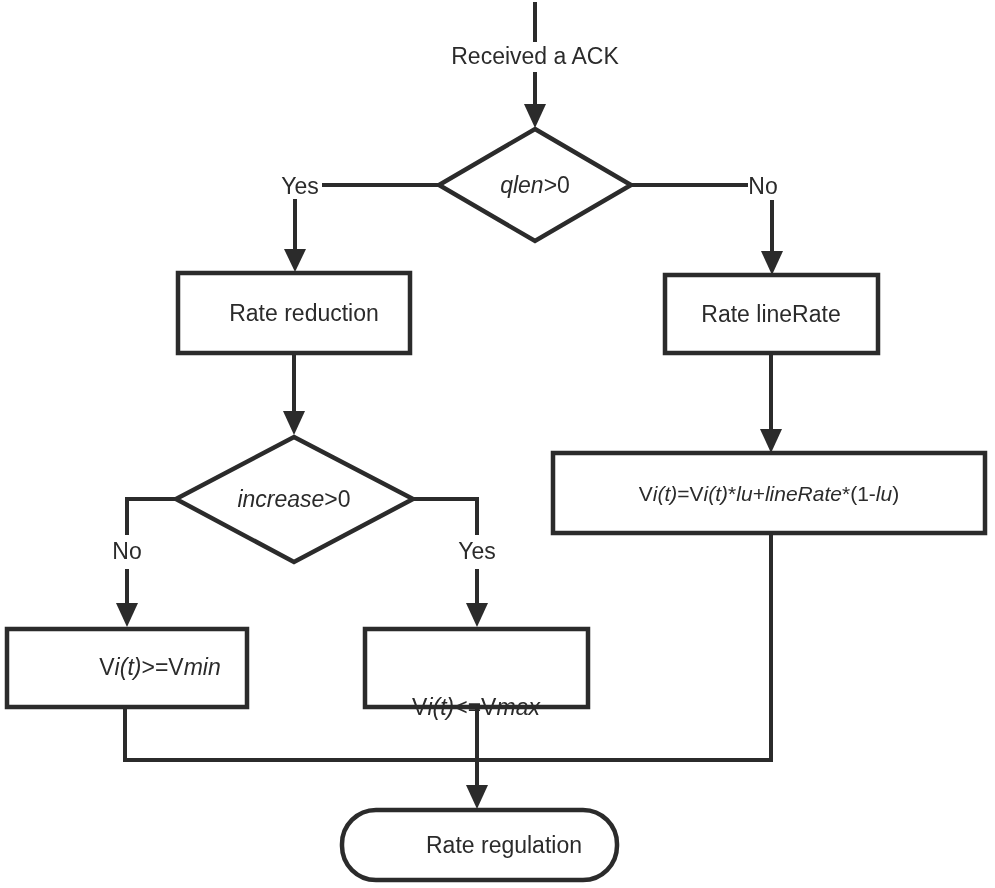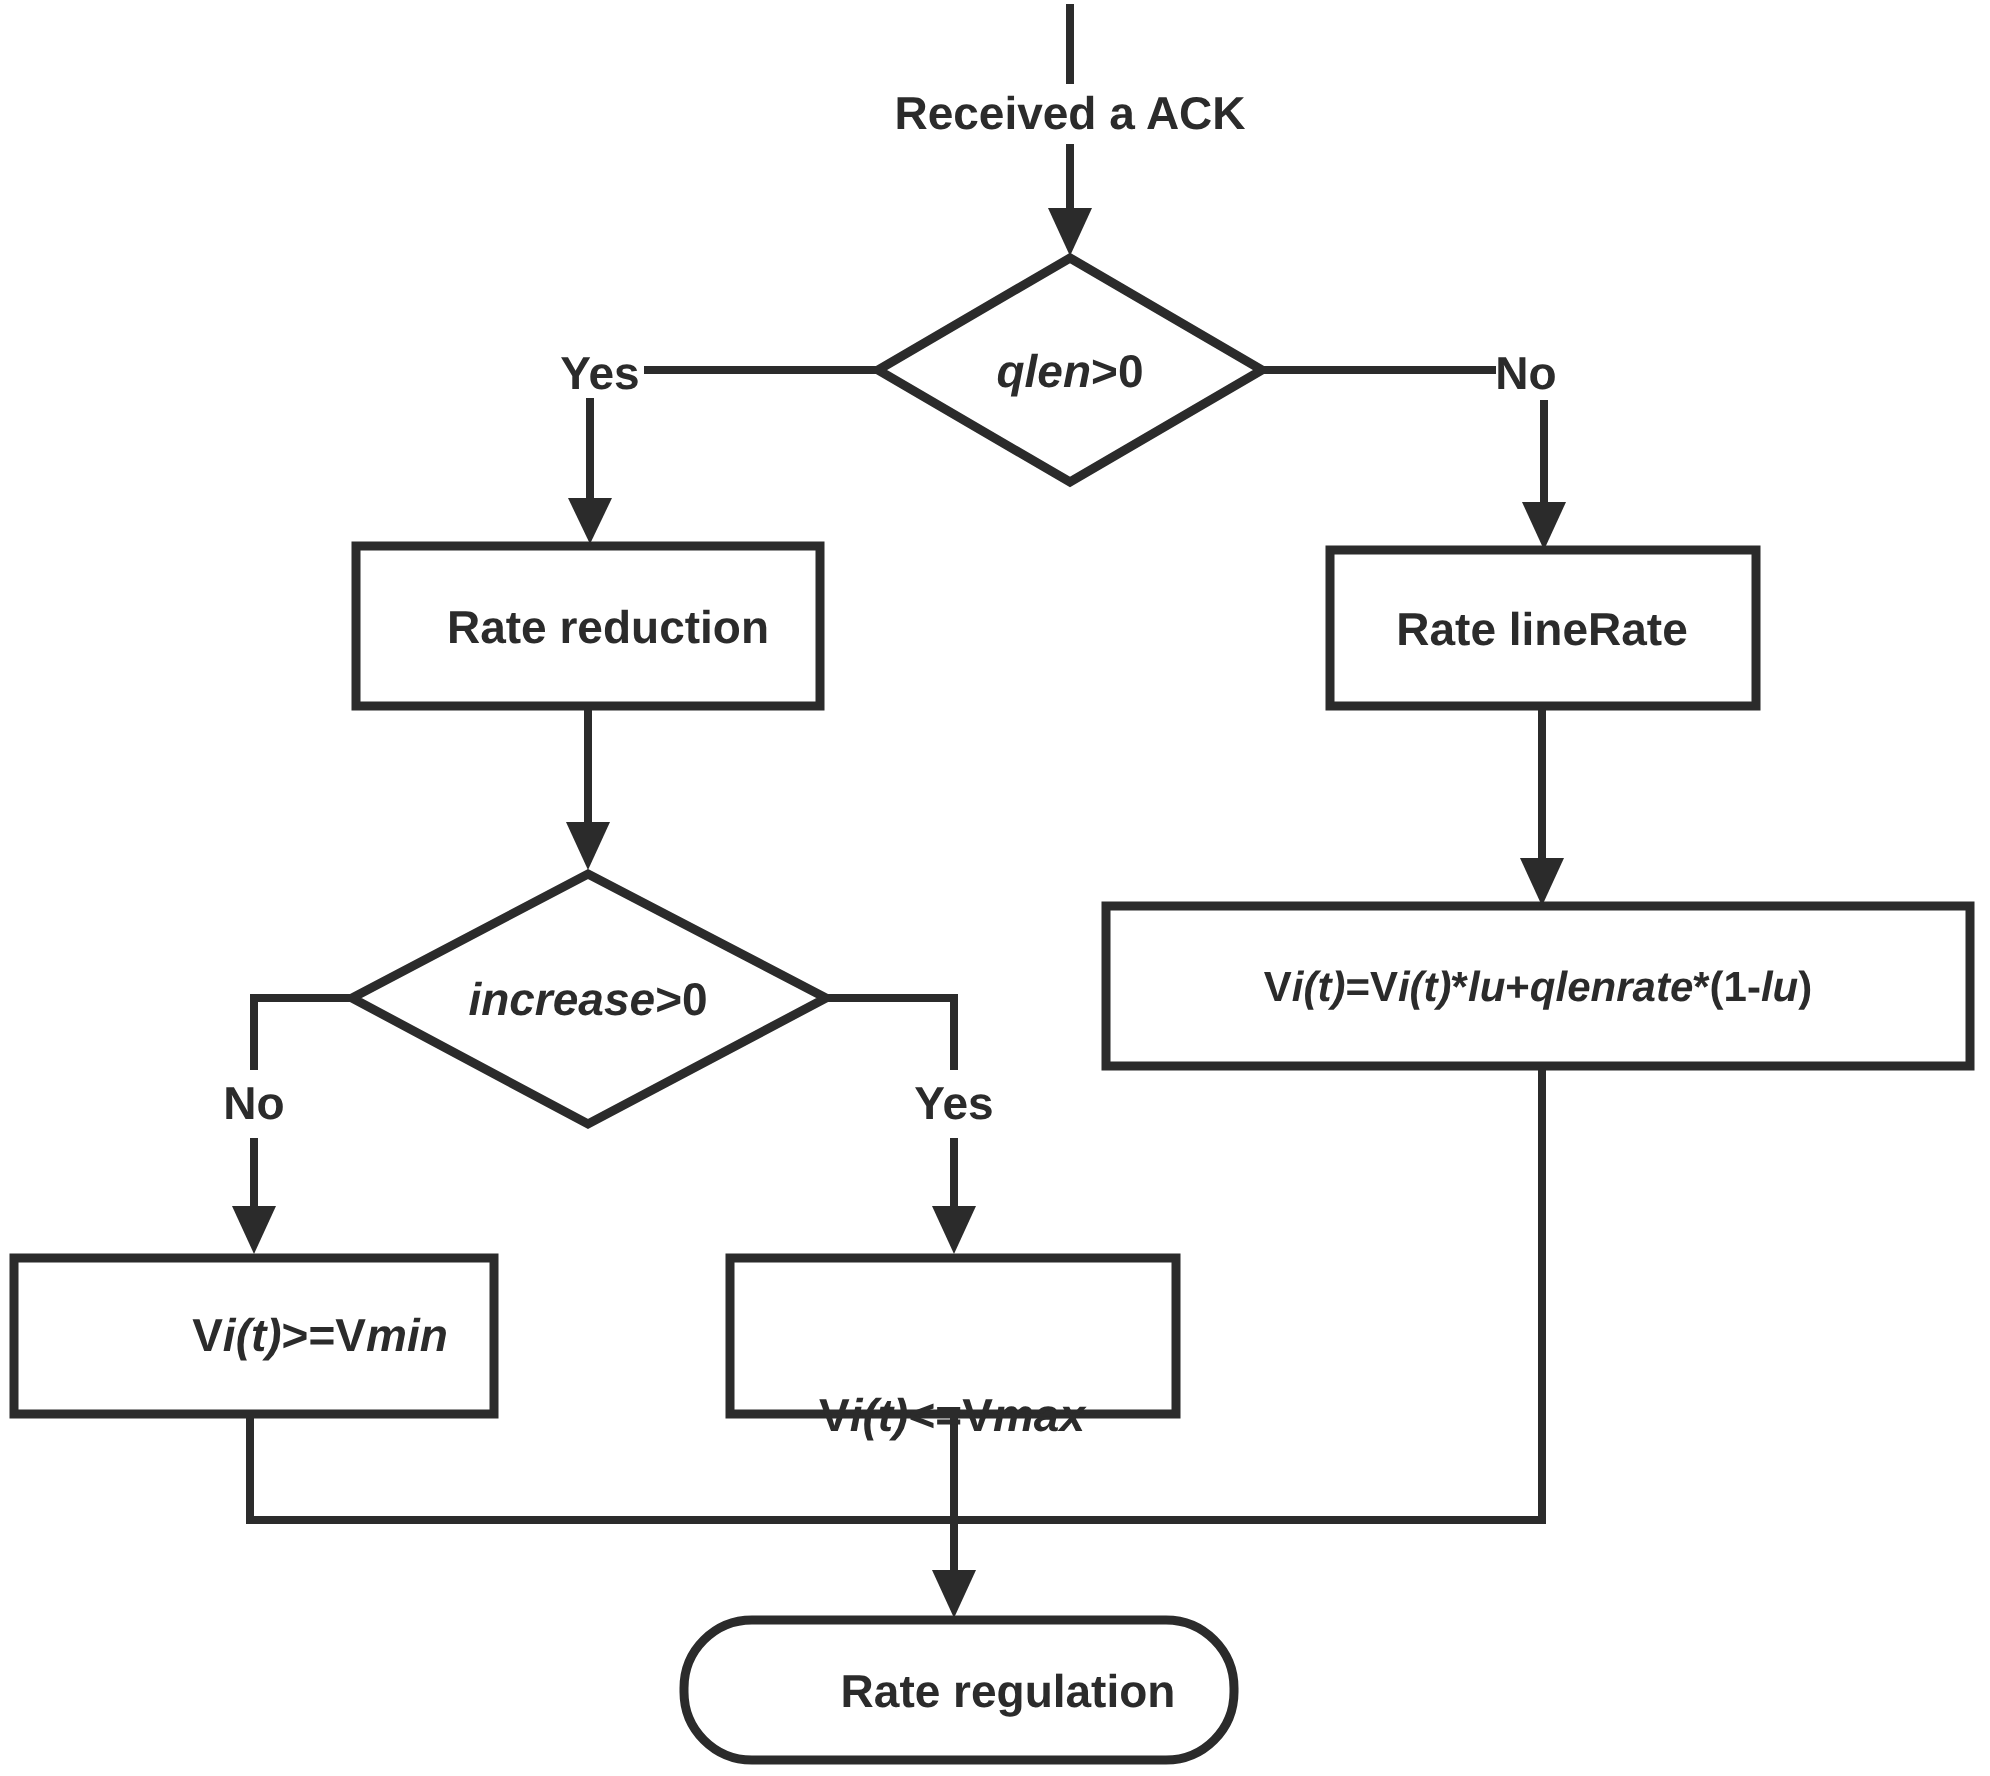--- a/index.html
+++ b/index.html
@@ -35,21 +35,21 @@
   }
   
   .arrowhead {
     fill: #2b2b2b;
     stroke: none;
   }
   
   .lbl {
     position: absolute;
     transform: translate(-50%, -50%);
-    font-weight: bold;
+    font-weight: normal;
     font-size: 23px;
     color: #2b2b2b;
     white-space: nowrap;
     text-align: center;
     line-height: 1.1;
   }
   .lbl.formula { font-size: 21px; }
   .it { font-style: italic; }
 </style>
 </head>
@@ -120,17 +120,17 @@
   <div class="lbl" style="left:294px; top:500px;"><span class="it">increase</span><span>&gt;0</span></div>
 
   <div class="lbl" style="left:127px; top:552px;">No</div>
 
   <div class="lbl" style="left:477px; top:552px;">Yes</div>
 
   <div class="lbl" style="left:127px; top:668px;margin-left:33px;"><span>V</span><span class="it">i(t)</span><span>&gt;=V</span><span class="it">min</span></div>
 
   <div class="lbl" style="left:476px; top:668px;margin-top:40px;"><span>V</span><span class="it">i(t)</span><span>&lt;=V</span><span class="it">max</span></div>
 
-  <div class="lbl formula" style="left:769px; top:494px;"><span>V</span><span class="it">i(t)</span><span>=V</span><span class="it">i(t)</span><span>*</span><span class="it">lu</span><span>+</span><span class="it">qlenrate</span><span>*(1-</span><span class="it">lu</span><span>)</span></div>
+  <div class="lbl formula" style="left:769px; top:494px;"><span>V</span><span class="it">i(t)</span><span>=V</span><span class="it">i(t)</span><span>*</span><span class="it">lu</span><span>+</span><span class="it">lineRate</span><span>*(1-</span><span class="it">lu</span><span>)</span></div>
 
   <div class="lbl" style="left:504px; top:846px;">Rate regulation</div>
 
 </div>
 
 </body></html>

